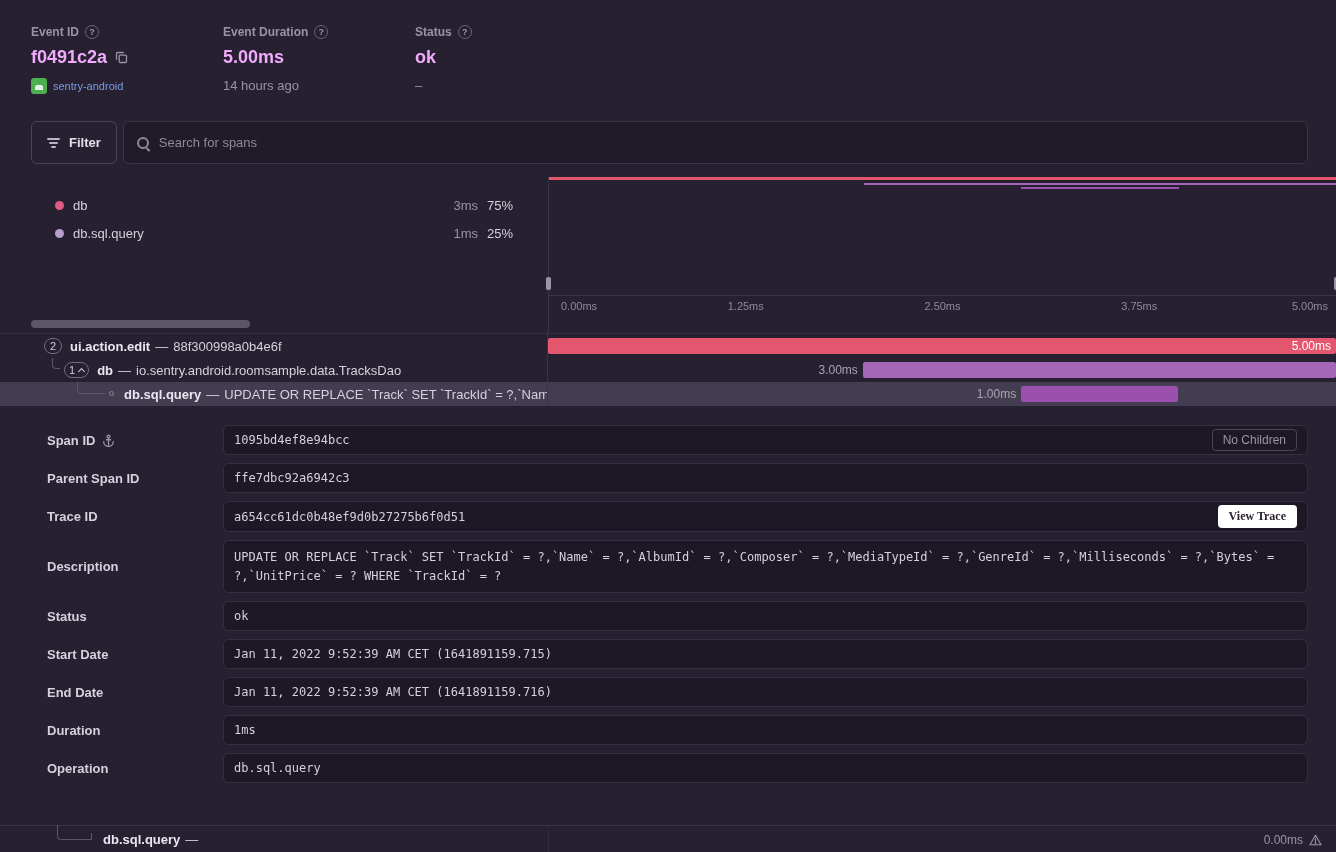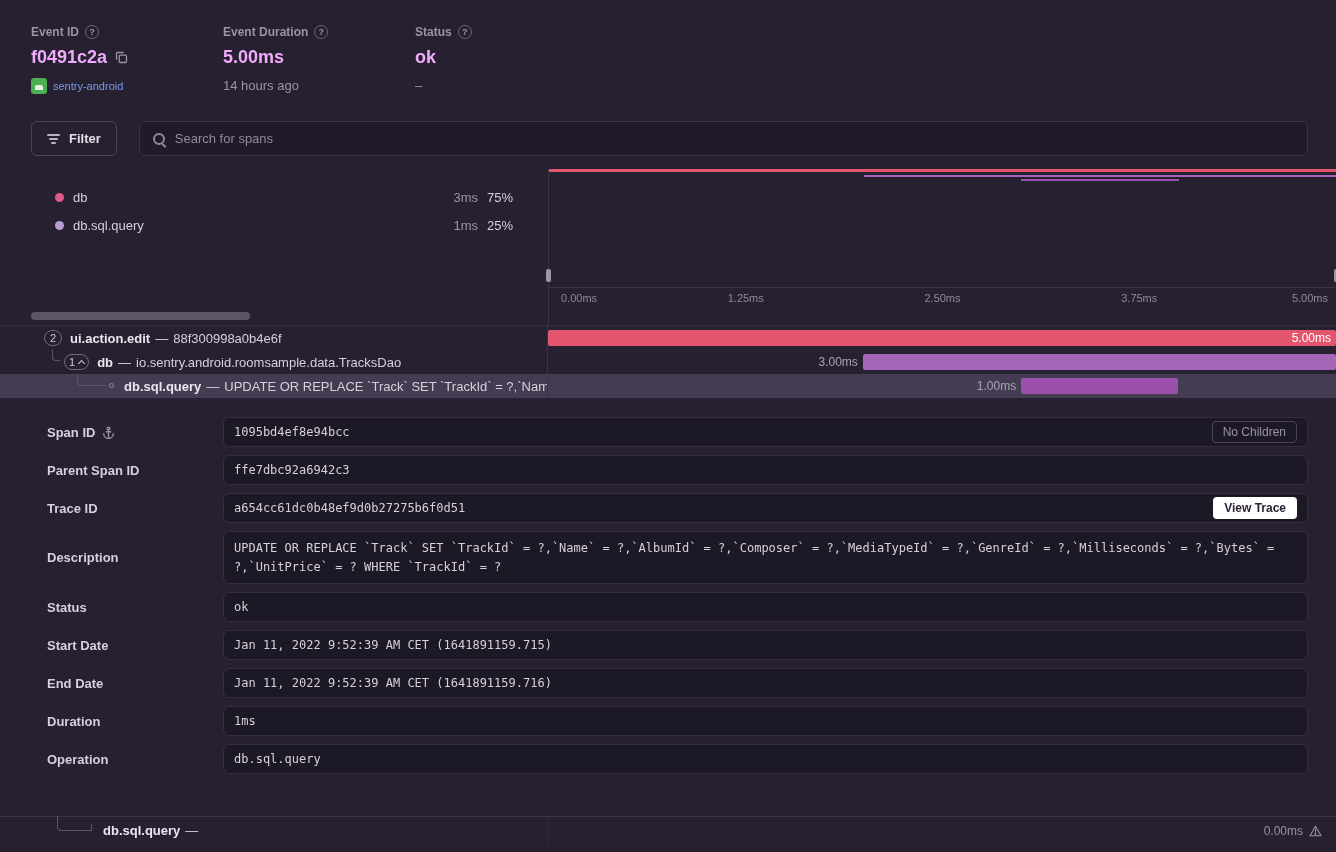--- a/index.html
+++ b/index.html
@@ -11,21 +11,21 @@
   .hcol{width:192px}
   .hlabel{display:flex;align-items:flex-end;gap:6px;font-size:12px;font-weight:bold;color:#9a93a4}
   .hvalue{margin-top:8px;font-size:18px;font-weight:600;color:#f0abfc;display:flex;align-items:center;gap:8px}
   .hsub{margin-top:10px;font-size:13px;color:#9a93a4;display:flex;align-items:center;gap:6px}
   .project-link{color:#7b9be8;cursor:pointer;font-size:11px}
   .platform-icon{width:16px;height:16px;border-radius:3px;display:inline-block;position:relative}
   .platform-icon::after{content:"";position:absolute;left:4px;top:7px;width:8px;height:5px;border-radius:2px 2px 0 0;background:rgba(255,255,255,.85)}
   .help{width:14px;height:14px;border:1px solid #6a6474;border-radius:50%;font-size:9px;color:#9a93a4;display:inline-flex;align-items:center;justify-content:center;font-weight:bold;cursor:pointer;flex:none}
 
   
-  .toolbar{display:flex;gap:22px;margin:6px 28px 0 31px;height:35px}
+  .toolbar{display:flex;gap:6px;margin:6px 28px 0 31px;height:43px}
   .filter-btn{display:flex;align-items:center;gap:9px;padding:0 15px;border:1px solid #4b4457;border-radius:6px;background:transparent;color:#e3dfe9;font-weight:bold;font-size:13px;font-family:inherit;cursor:pointer}
   .filter-icon{display:flex;flex-direction:column;gap:2px;align-items:center}
   .filter-icon span{height:2px;background:#b9b3c2;border-radius:1px;display:block}
   .fi1{width:13px}.fi2{width:9px}.fi3{width:5px}
   .search{flex:1;display:flex;align-items:center;gap:10px;border:1px solid #3b3445;border-radius:6px;background:#211b29;padding:0 13px}
   .search input{flex:1;background:transparent;border:none;outline:none;color:#d6d0dd;font-size:13px;font-family:inherit}
   .search input::placeholder{color:#8f8a98}
   .search-icon{width:12px;height:12px;border:2px solid #8f8a98;border-radius:50%;position:relative;flex:none}
   .search-icon::after{content:"";position:absolute;width:2px;height:5px;background:#8f8a98;left:8px;top:8px;transform:rotate(-45deg);border-radius:1px}
 
@@ -77,21 +77,21 @@
   .bl-2{right:calc(60.05% + 5px)}
   .bl-3{right:calc(39.95% + 5px)}
 
   
   .details{margin:19px 28px 0 47px;display:grid;grid-template-columns:176px 1fr;row-gap:8px;align-items:center}
   .dlabel{font-size:13px;font-weight:bold;color:#d6d0dd;display:flex;align-items:center;gap:7px}
   .dbox{background:#1d1825;border:1px solid #352e3f;border-radius:6px;min-height:30px;display:flex;align-items:center;padding:3px 10px;font-family:"DejaVu Sans Mono",monospace;font-size:12px;color:#d6d0dd}
   .dbox.tall{padding:7px 10px;line-height:1.55;align-items:flex-start}
   .dval{flex:1;min-width:0;word-break:break-word}
   .ghost-btn{margin-left:12px;border:1px solid #4b4457;background:transparent;color:#9a93a4;border-radius:4px;font-size:12px;font-family:"Liberation Sans",sans-serif;padding:3px 10px;cursor:pointer;flex:none}
-  .white-btn{background:#ffffff;color:#2b2233;border:none;border-radius:4px;font-size:12px;font-weight:bold;font-family:Liberation Sans, sans-serif;padding:4px 11px;cursor:pointer;flex:none}
+  .white-btn{background:#ffffff;color:#2b2233;border:none;border-radius:4px;font-size:12px;font-weight:bold;font-family:Liberation Serif, serif;padding:4px 11px;cursor:pointer;flex:none}
   .anchor-btn{display:inline-flex;cursor:pointer}
 
   
   .footer{margin-top:42px;height:28px;border-top:1px solid #3b3445;position:relative;display:flex;align-items:center;font-size:13px;cursor:pointer}
   .f-conn{position:absolute;left:57px;top:-1px;width:35px;height:15px;border-left:1px solid #5b5565;border-bottom:1px solid #5b5565;border-bottom-left-radius:4px}
   .f-hook{position:absolute;left:91px;top:7px;width:1px;height:7px;background:#5b5565}
   .f-text{margin-left:103px;display:flex;white-space:nowrap;overflow:hidden}
   .f-right{margin-left:auto;margin-right:14px;display:flex;align-items:center;gap:6px;color:#9a93a4;font-size:12px}
   .f-div{position:absolute;left:548px;top:0;bottom:0;width:1px;background:#322b3c}
 </style>

